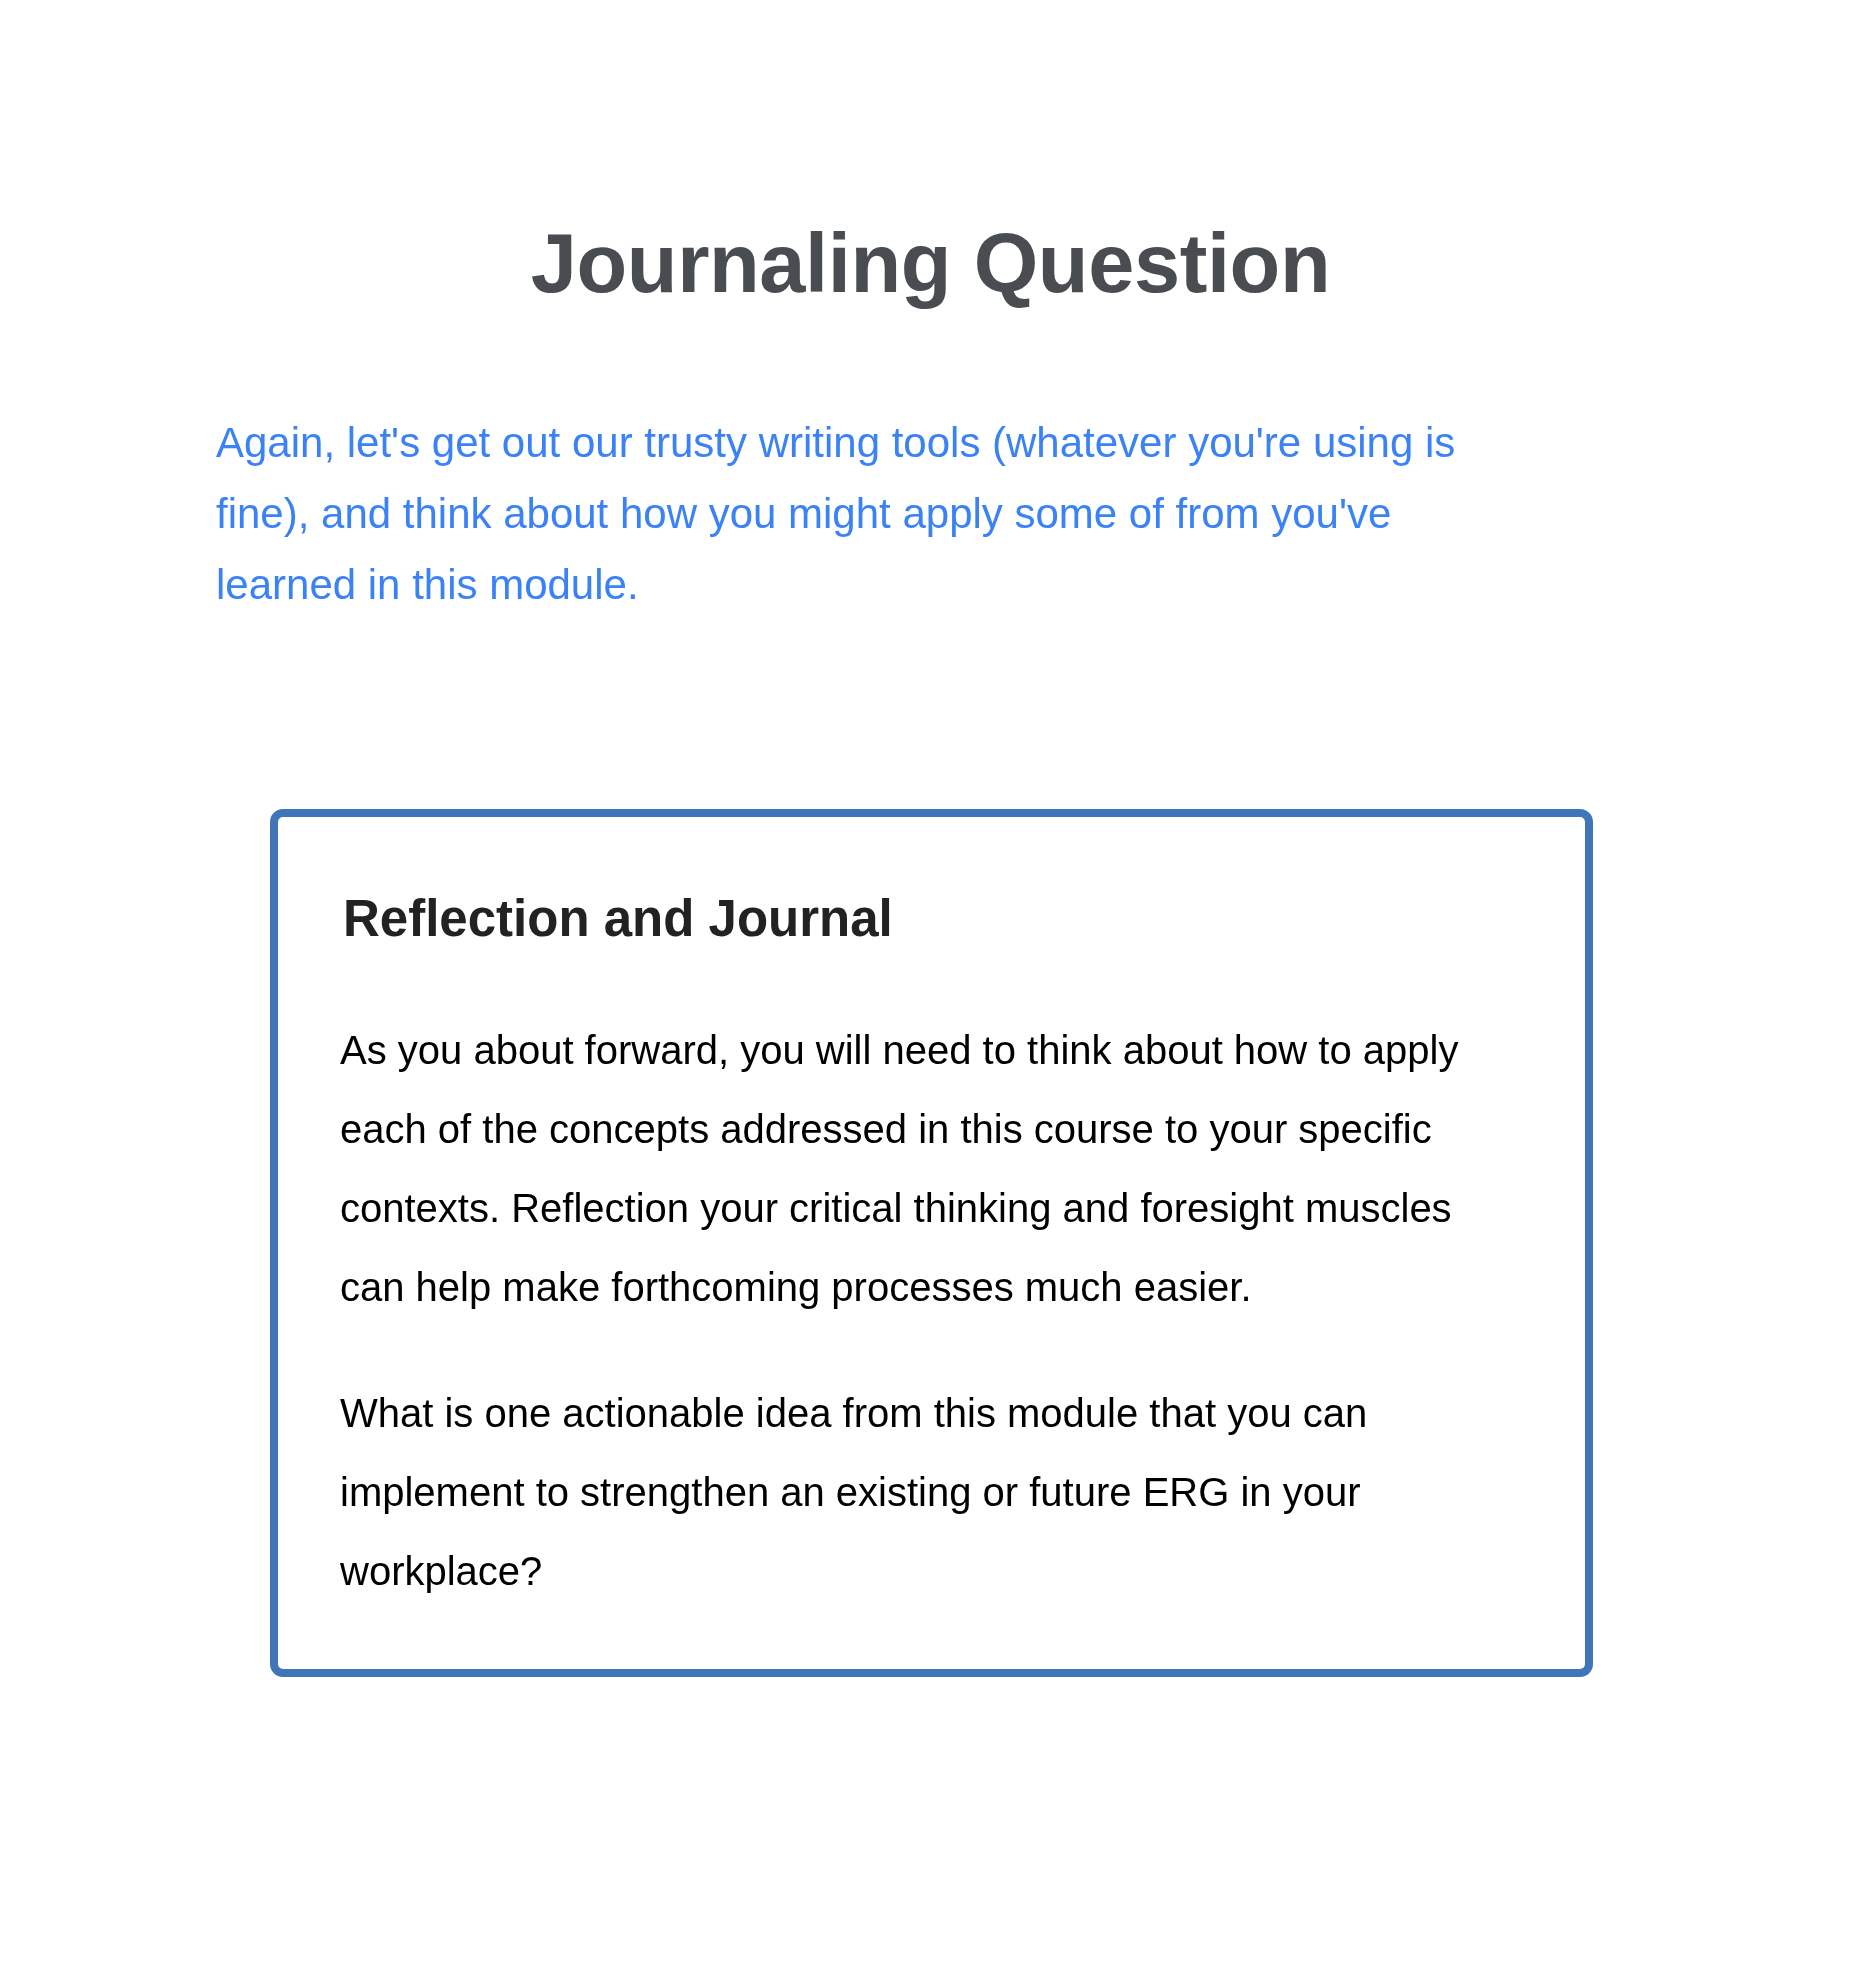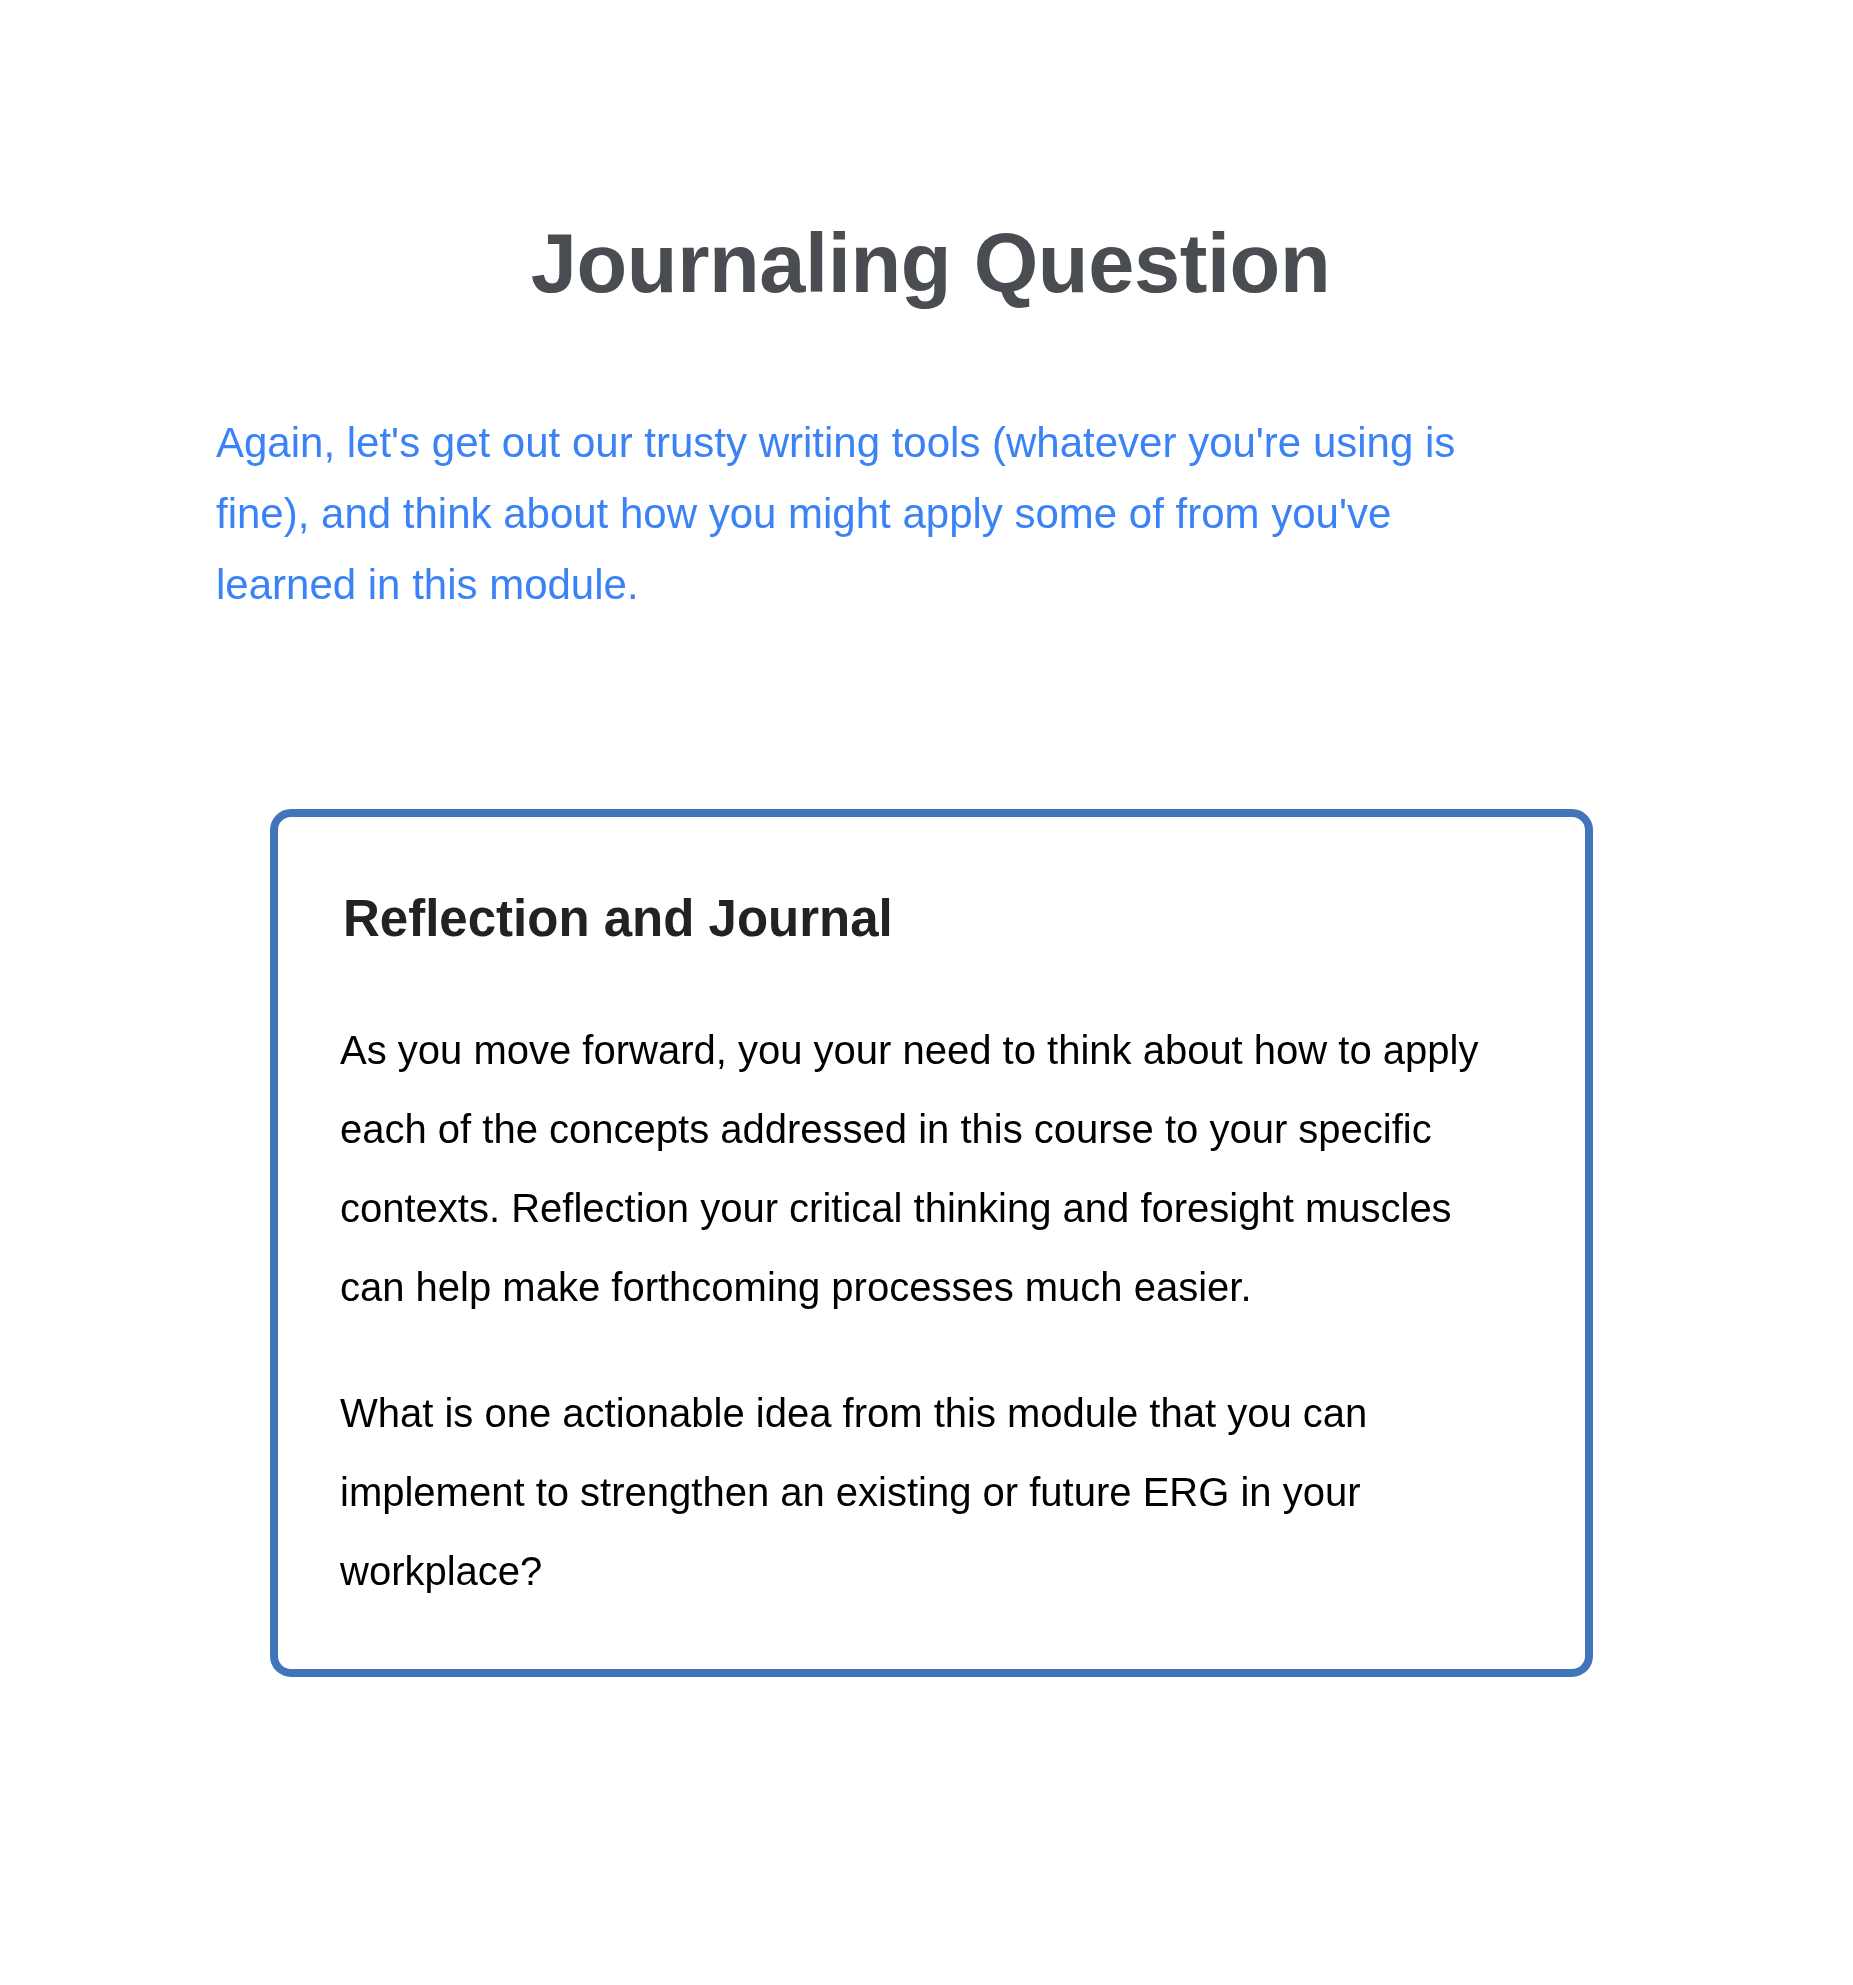--- a/index.html
+++ b/index.html
@@ -43,21 +43,21 @@
     display: block;
     white-space: nowrap;
   }
   .callout {
     position: absolute;
     left: 270px;
     top: 809px;
     width: 1307px;   
     height: 852px;  
     border: 8px solid #4175ba;
-    border-radius: 21px;
+    border-radius: 13px;
     background: #ffffff;
   }
   .callout-heading {
     position: absolute;
     left: 65px;    
     top: 70px;     
     margin: 0;
     font-family: "Liberation Sans", sans-serif;
     font-weight: 700;
     font-size: 51px;
@@ -85,21 +85,21 @@
 <p class="intro">
   <span class="line">Again, let's get out our trusty writing tools (whatever you're using is</span>
   <span class="line">fine), and think about how you might apply some of from you've</span>
   <span class="line">learned in this module.</span>
 </p>
 
 <section class="callout" style="border-color: rgb(65, 117, 186);">
   <h2 class="callout-heading">Reflection and Journal</h2>
 
   <p class="callout-para p1">
-    <span class="line">As you move forward, you your need to think about how to apply</span>
+    <span class="line">As you about forward, you will need to think about how to apply</span>
     <span class="line">each of the concepts addressed in this course to your specific</span>
     <span class="line">contexts. Reflection your critical thinking and foresight muscles</span>
     <span class="line">can help make forthcoming processes much easier.</span>
   </p>
 
   <p class="callout-para p2">
     <span class="line">What is one actionable idea from this module that you can</span>
     <span class="line">implement to strengthen an existing or future ERG in your</span>
     <span class="line">workplace?</span>
   </p>

